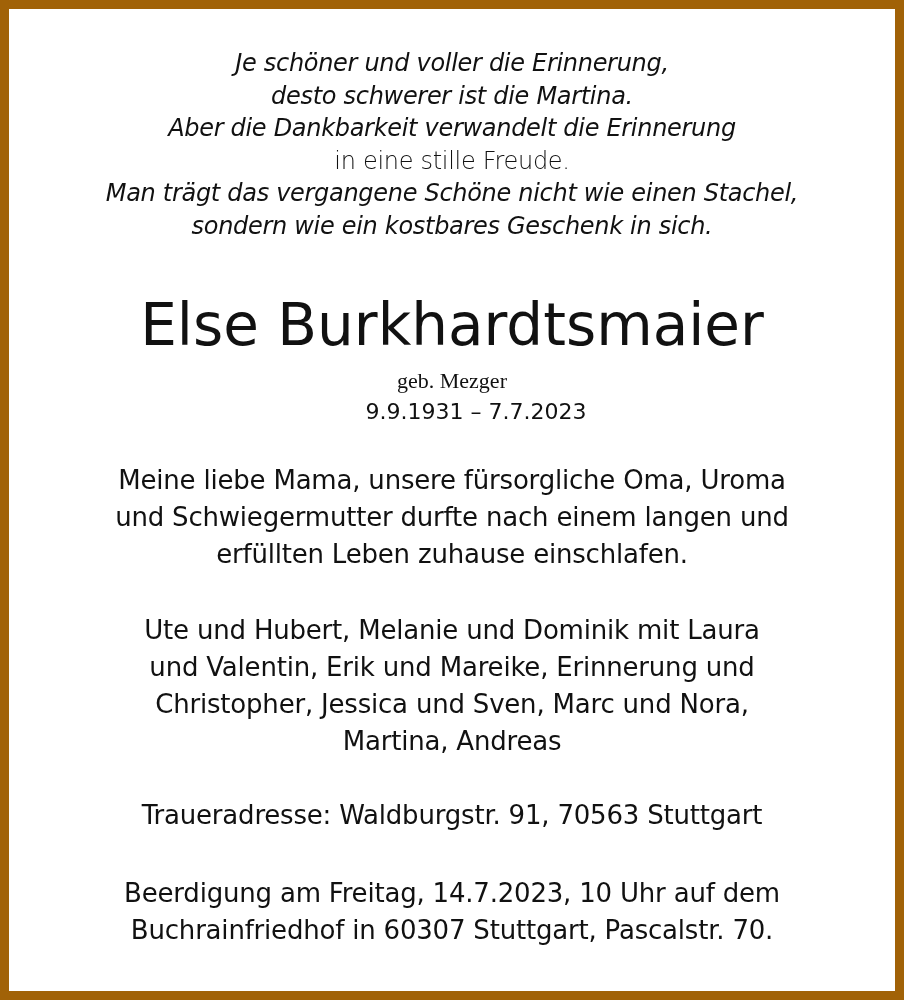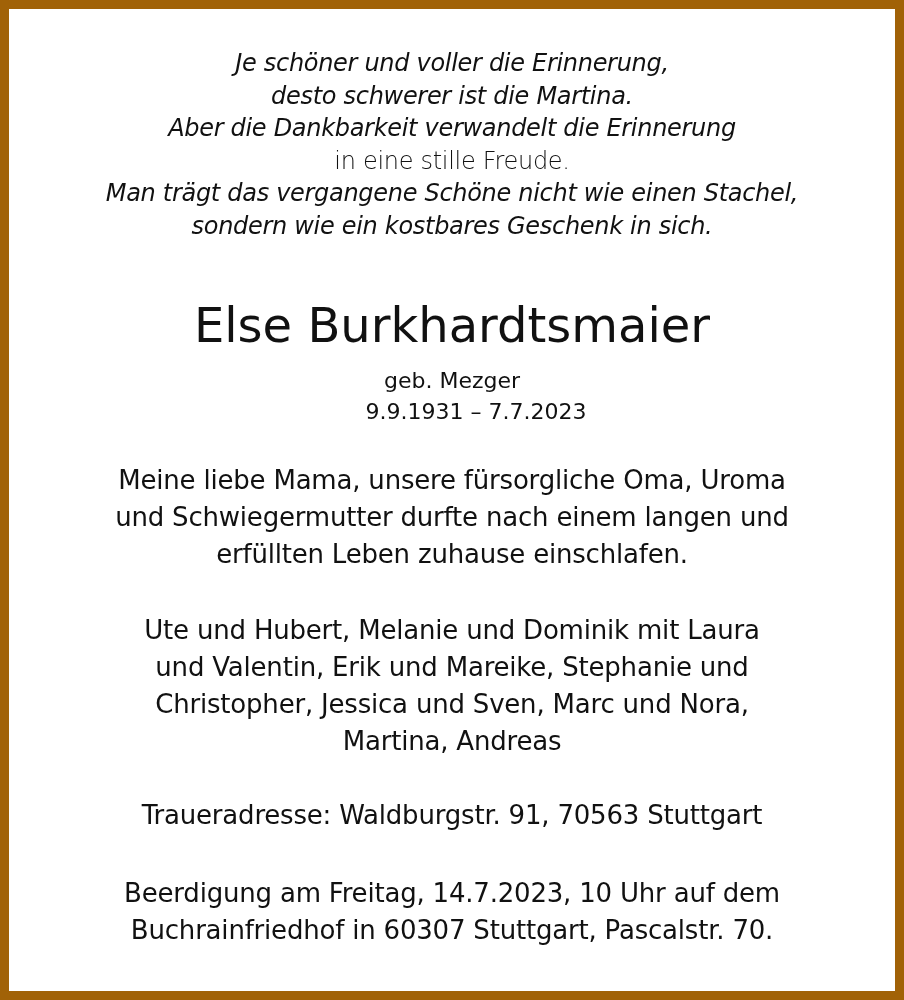--- a/index.html
+++ b/index.html
@@ -24,26 +24,26 @@
       font-style: italic;
       font-size: 24px;
       line-height: 32.5px;
       font-weight: 300;
       letter-spacing: -0.3px;
     }
     .quote .line { display: block; white-space: nowrap; }
     .quote .upright { font-style: normal; }
     .name {
       top: 283px;
-      font-size: 48px;
+      font-size: 58px;
       line-height: 66px;
       letter-spacing: 0px;
       font-weight: 400;
     }
-    .maiden { top: 357px; font-size: 22px; line-height: 30px; }
+    .maiden { top: 357px; font-size: 22px; line-height: 30px; font-family: Liberation Serif, serif; }
     .dates { top: 388px; font-size: 22px; line-height: 30px; margin-left: 24px; }
     .para {
       font-size: 26px; line-height: 37px; letter-spacing: -0.2px;
     }
     .para .line { display: block; white-space: nowrap; }
     .p-message { top: 453px; }
     .p-family { top: 603px; }
     .p-address { top: 788px; }
     .p-funeral { top: 866px; }
   </style>
@@ -67,21 +67,21 @@
     <div class="block dates">9.9.1931 – 7.7.2023</div>
 
     <div class="block para p-message">
       <span class="line">Meine liebe Mama, unsere fürsorgliche Oma, Uroma</span>
       <span class="line">und Schwiegermutter durfte nach einem langen und</span>
       <span class="line">erfüllten Leben zuhause einschlafen.</span>
     </div>
 
     <div class="block para p-family">
       <span class="line">Ute und Hubert, Melanie und Dominik mit Laura</span>
-      <span class="line">und Valentin, Erik und Mareike, Stephanie und</span>
+      <span class="line">und Valentin, Erik und Mareike, Erinnerung und</span>
       <span class="line">Christopher, Jessica und Sven, Marc und Nora,</span>
       <span class="line">Martina, Andreas</span>
     </div>
 
     <div class="block para p-address">
       <span class="line">Traueradresse: Waldburgstr. 91, 70563 Stuttgart</span>
     </div>
 
     <div class="block para p-funeral">
       <span class="line">Beerdigung am Freitag, 14.7.2023, 10 Uhr auf dem</span>

